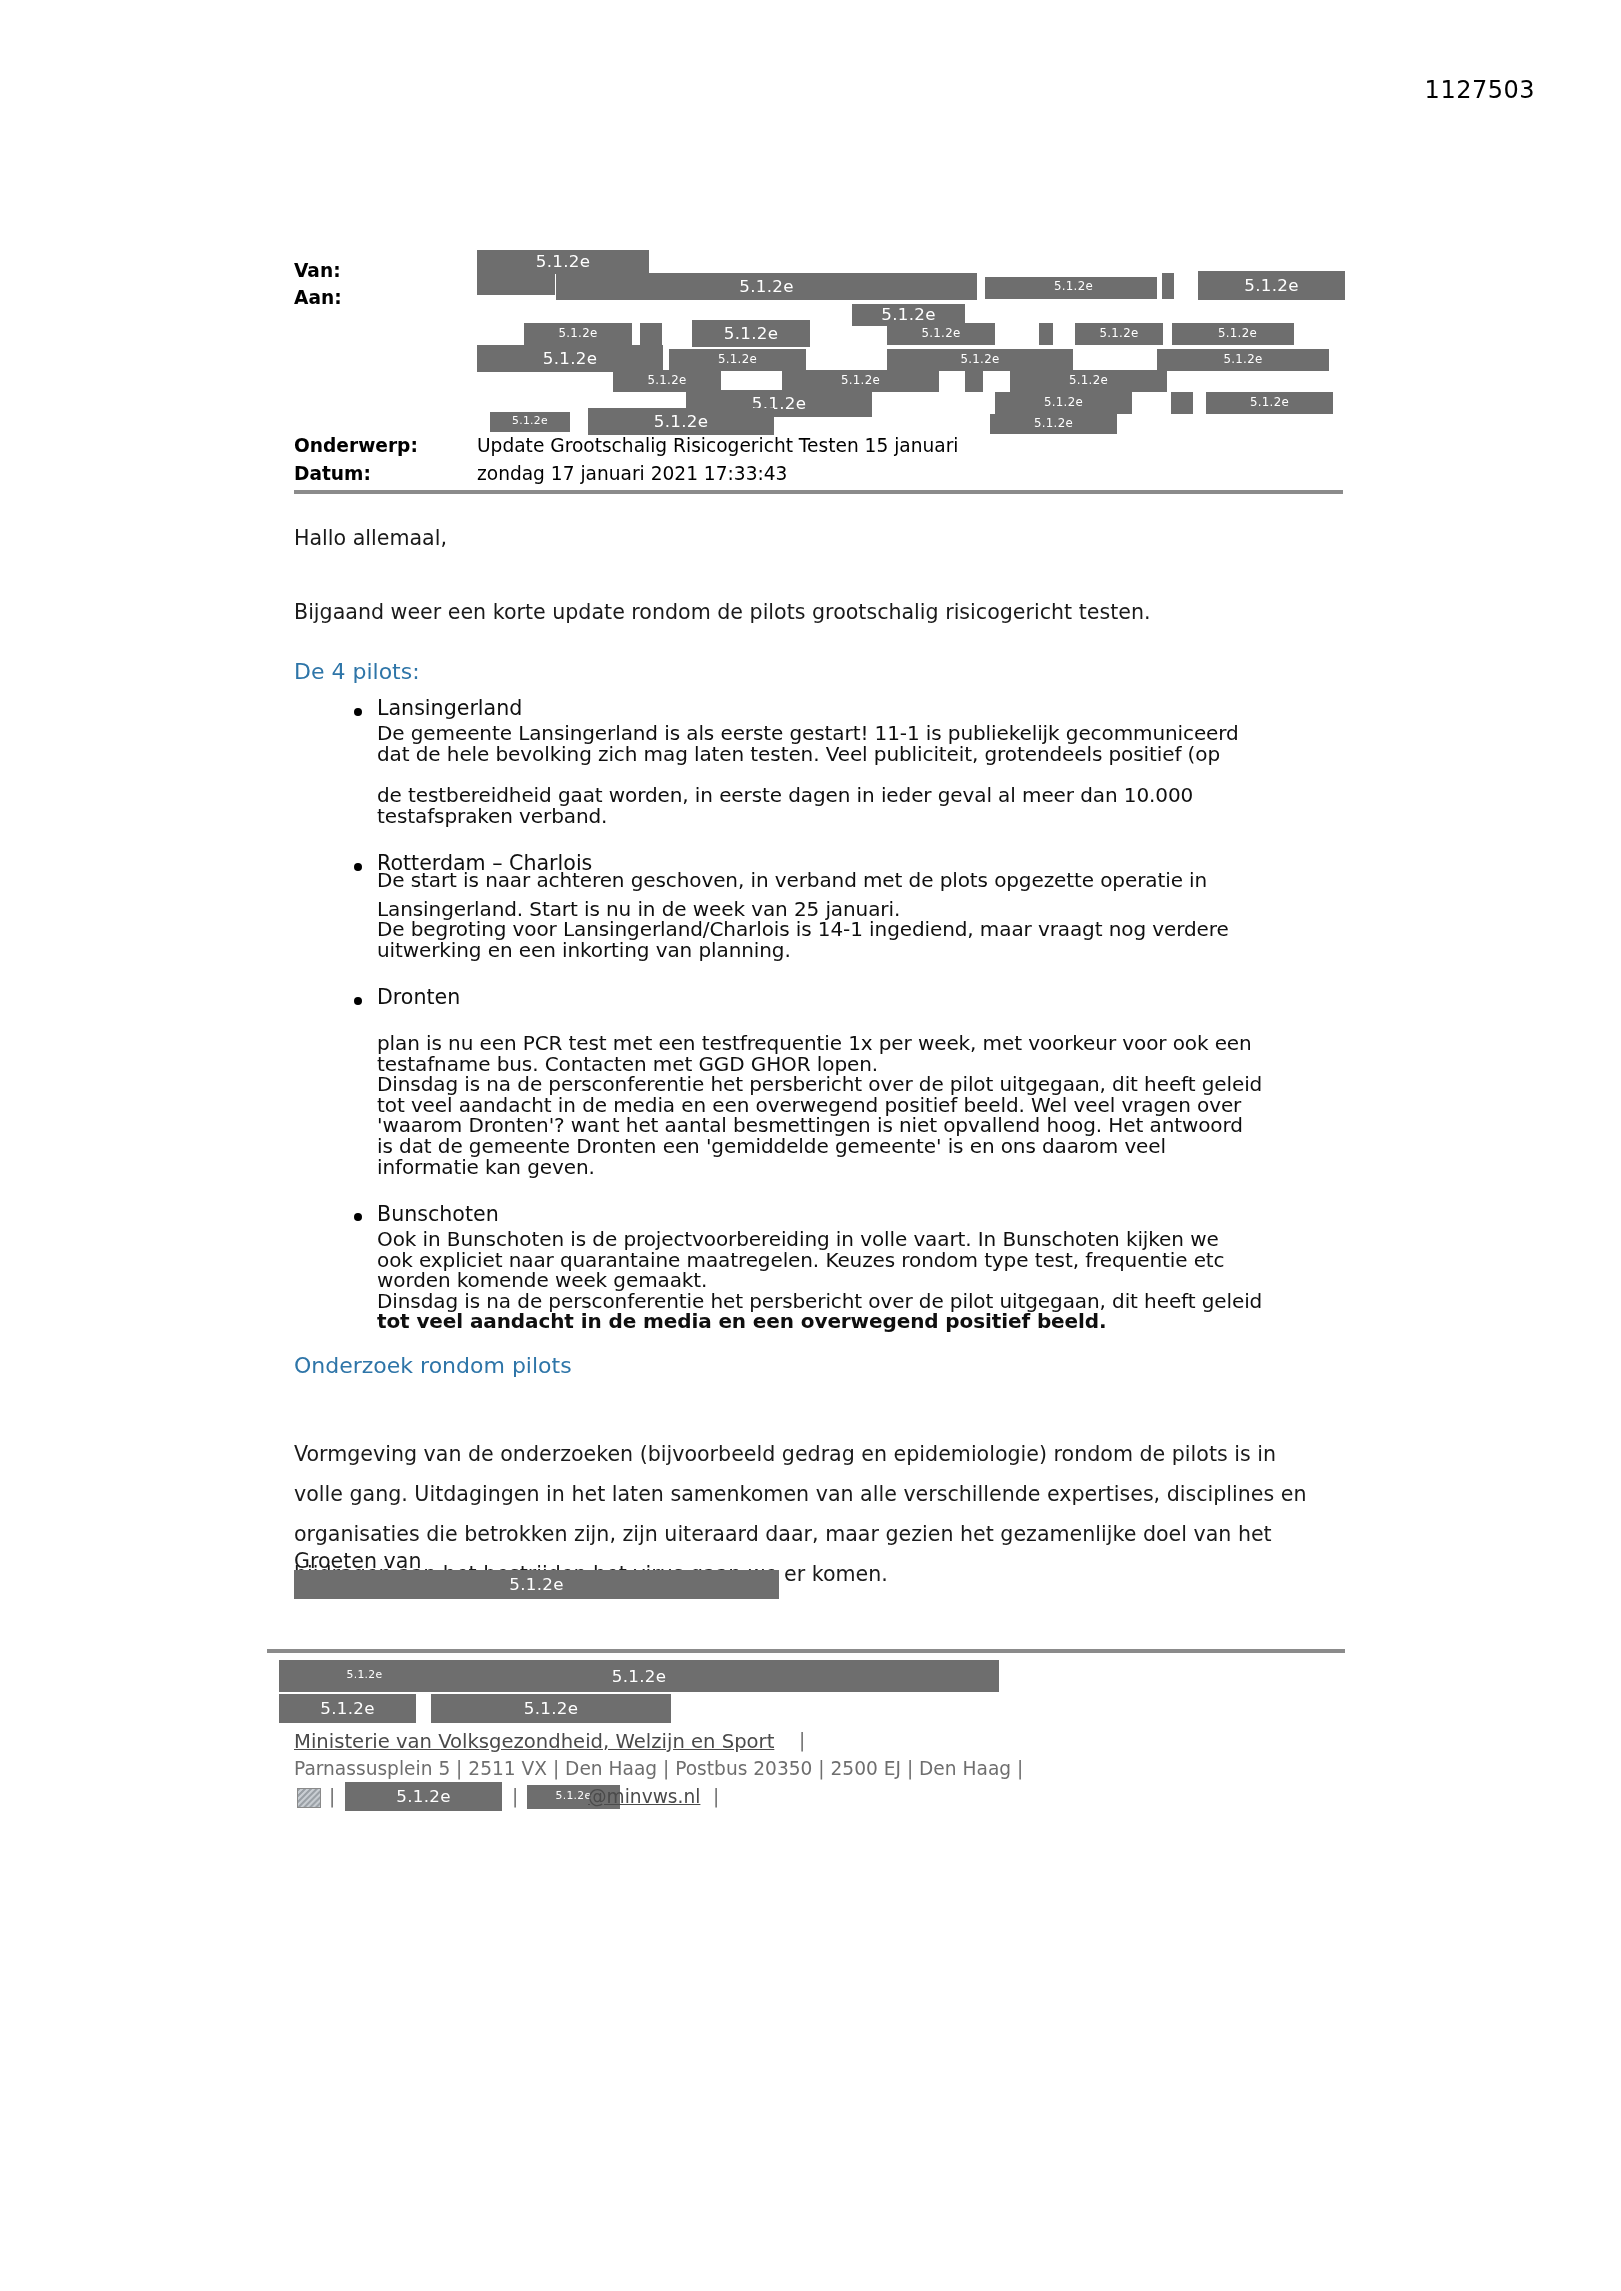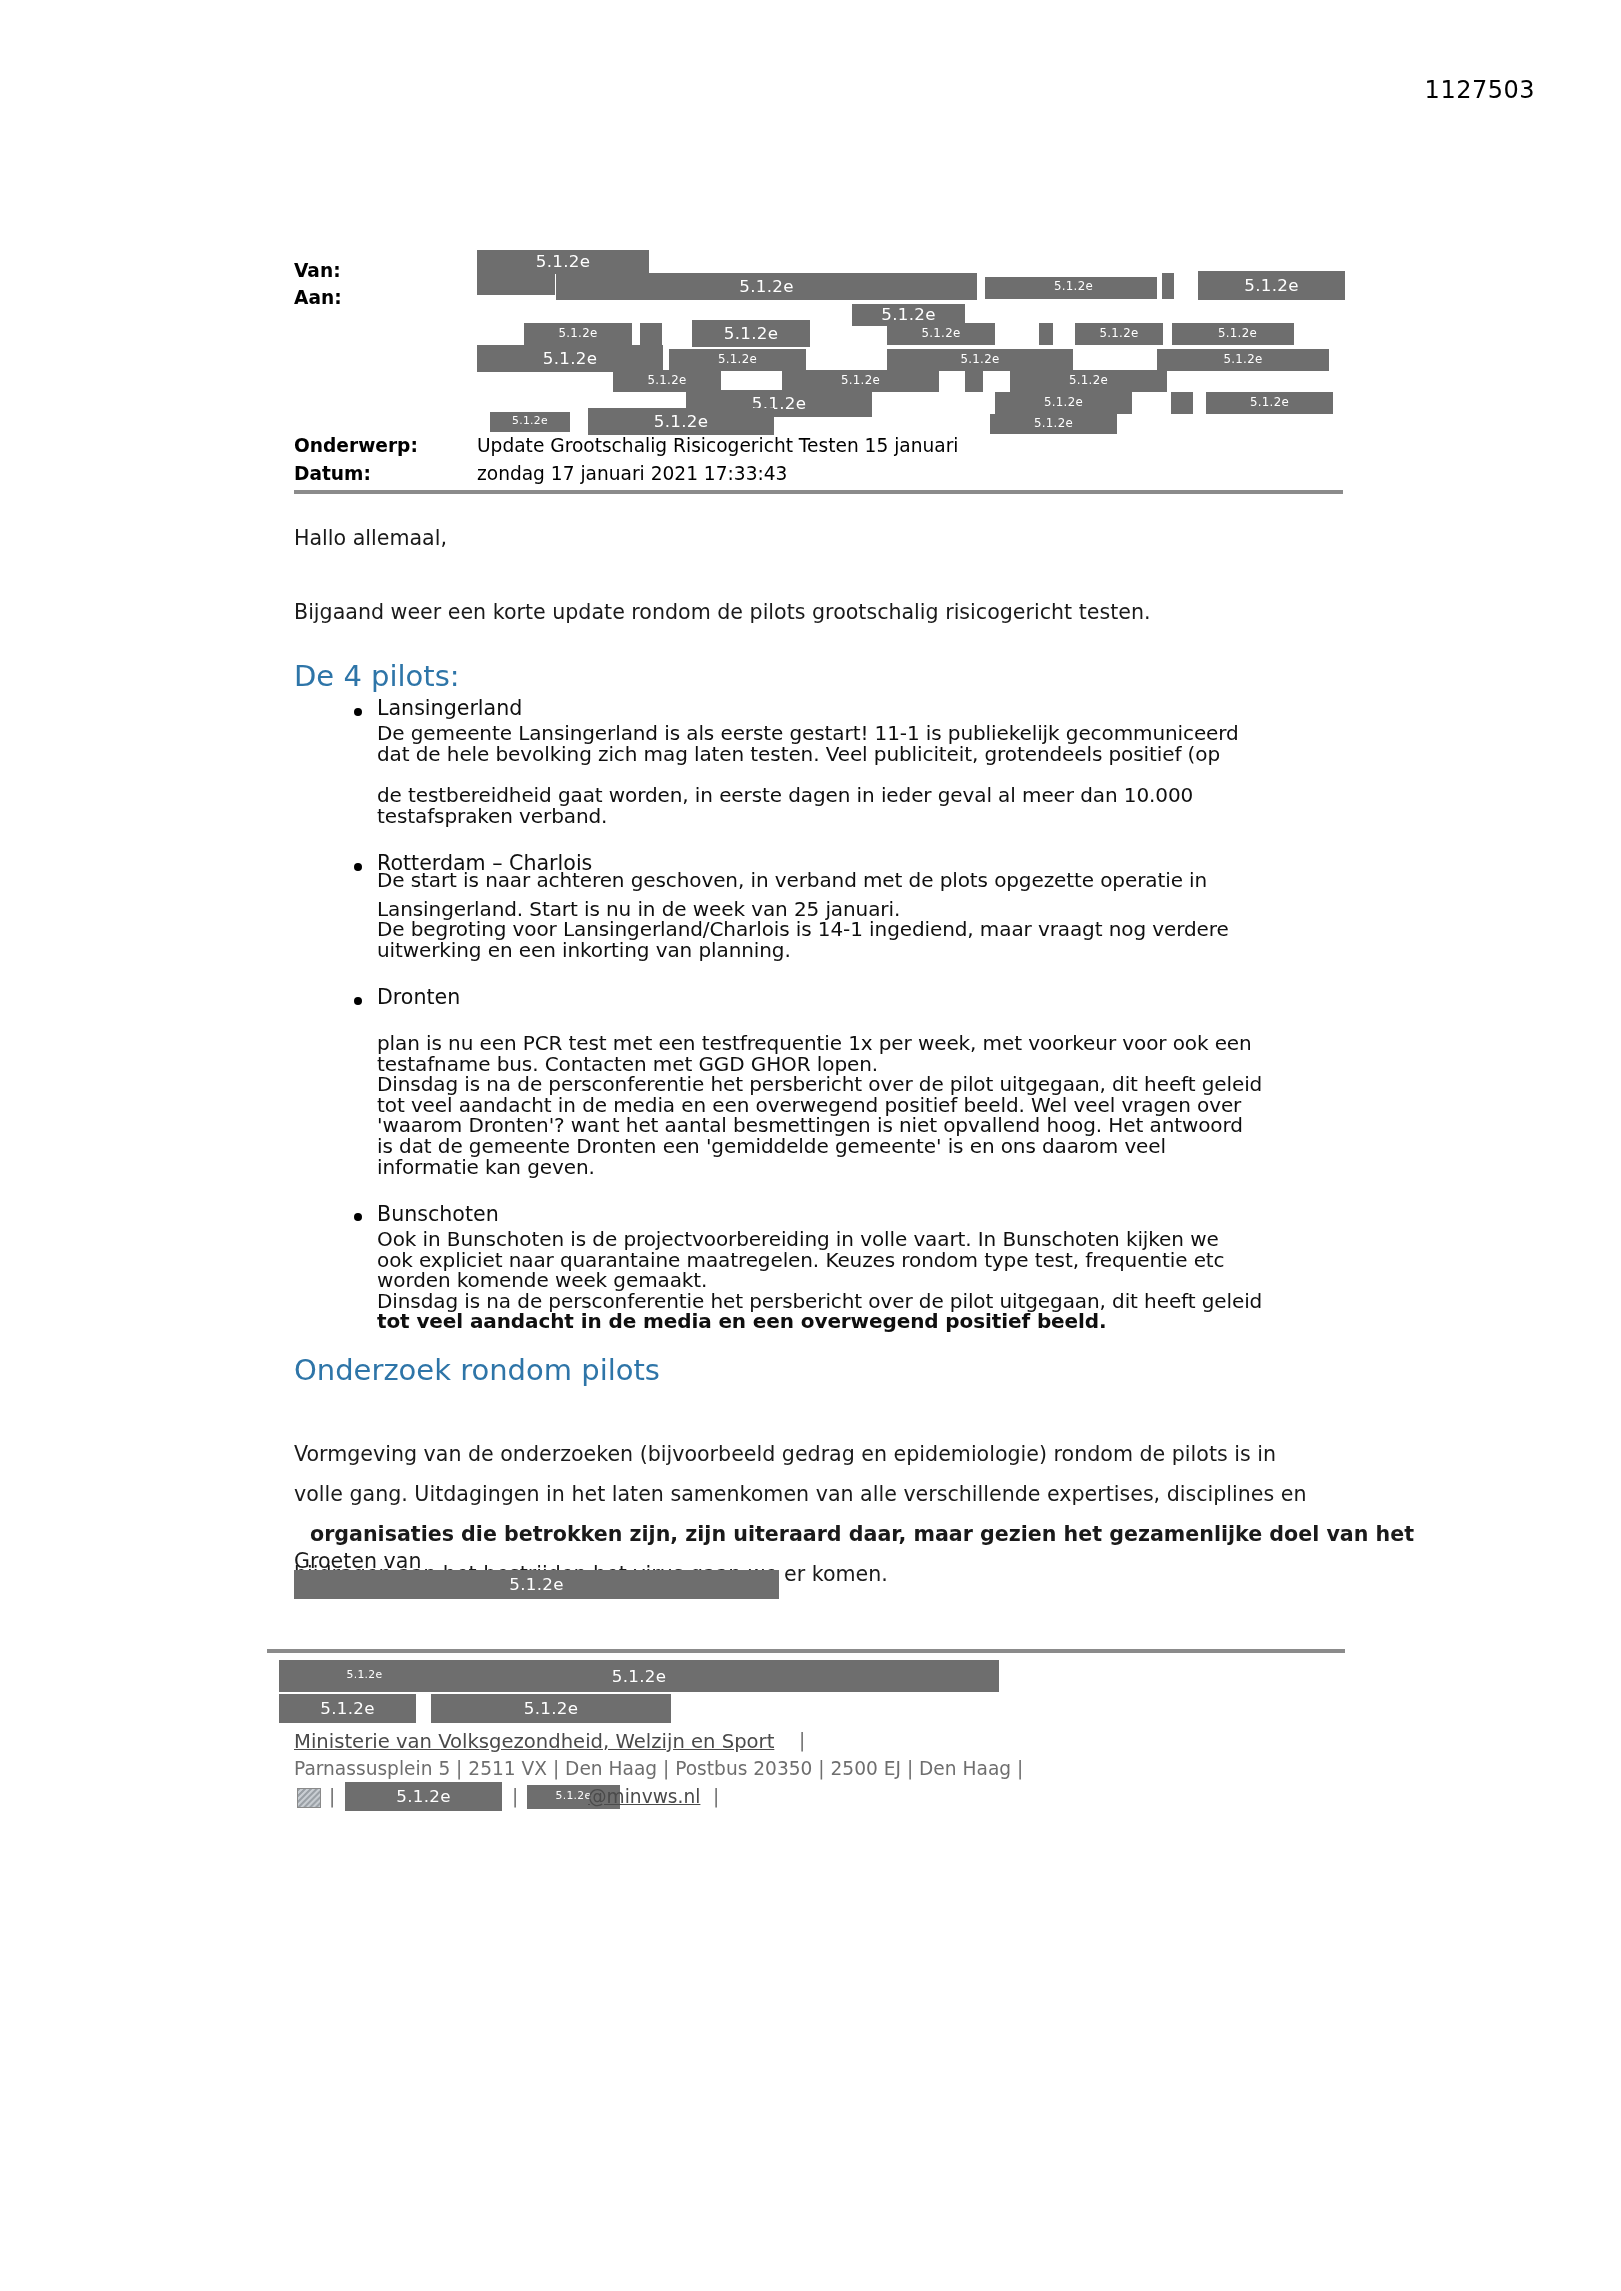--- a/index.html
+++ b/index.html
@@ -66,21 +66,21 @@
   
   .body-text {
     position: absolute;
     font-size: 20.6px;
     color: #1a1a1a;
     line-height: 1.45;
   }
   .h-blue {
     position: absolute;
     color: #2e75a8;
-    font-size: 29px;
+    font-size: 22px;
     font-weight: normal;
     font-family: "DejaVu Sans", sans-serif;
   }
   .bullet-dot {
     position: absolute;
     width: 7.8px;
     height: 7.8px;
     background: #000;
     border-radius: 50%;
   }
@@ -236,21 +236,21 @@
   <div class="para-title" style="left:377px; top:1202px;">Bunschoten</div>
   <div class="para" style="left:377px; top:1227px;">Ook in Bunschoten is de projectvoorbereiding in volle vaart. In Bunschoten kijken we</div>
   <div class="para" style="left:377px; top:1248px;">ook expliciet naar quarantaine maatregelen. Keuzes rondom type test, frequentie etc</div>
   <div class="para" style="left:377px; top:1268px;">worden komende week gemaakt.</div>
   <div class="para" style="left:377px; top:1289px;">Dinsdag is na de persconferentie het persbericht over de pilot uitgegaan, dit heeft geleid</div>
   <div class="para bold" style="left:377px; top:1309px;">tot veel aandacht in de media en een overwegend positief beeld.</div>
 
   <div class="h-blue" style="left:294px; top:1353px;">Onderzoek rondom pilots</div>
   <div class="loose" style="left:294px; top:1390px;">Vormgeving van de onderzoeken (bijvoorbeeld gedrag en epidemiologie) rondom de pilots is in</div>
   <div class="loose" style="left:294px; top:1430px;">volle gang. Uitdagingen in het laten samenkomen van alle verschillende expertises, disciplines en</div>
-  <div class="loose" style="left:310px; top:1470px;font-weight:bold;">organisaties die betrokken zijn, zijn uiteraard daar, maar gezien het gezamenlijke doel van het</div>
+  <div class="loose" style="left:294px; top:1470px;">organisaties die betrokken zijn, zijn uiteraard daar, maar gezien het gezamenlijke doel van het</div>
   <div class="loose" style="left:294px; top:1510px;">bijdragen aan het bestrijden het virus gaan we er komen.</div>
 
   <div class="body-text" style="left:294px; top:1547px;">Groeten van</div>
   <div class="red" style="left:294px; top:1570px; width:485px; height:29px;">5.1.2e</div>
 
   <div class="foot-rule"></div>
 
   <div class="red" style="left:279px; top:1660px; width:720px; height:32px;">5.1.2e</div>
   <div class="red xs" style="left:323px; top:1666px; width:83px; height:19.6px;">5.1.2e</div>
 

